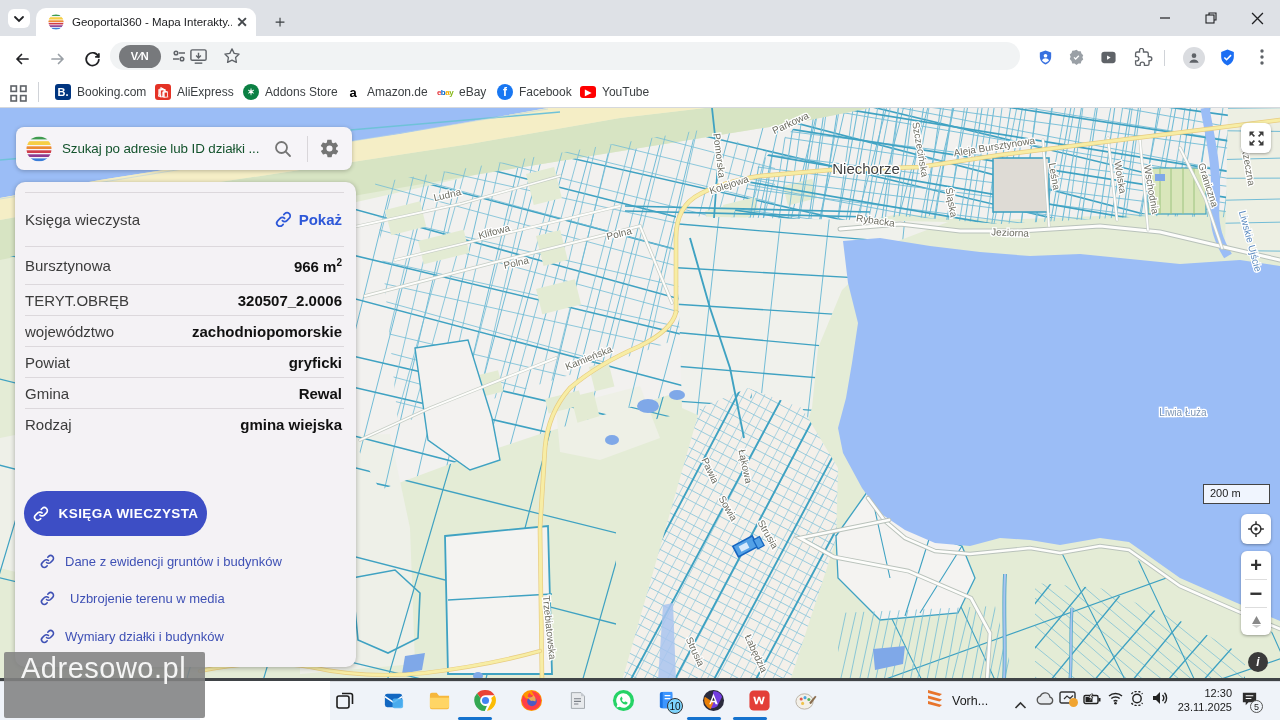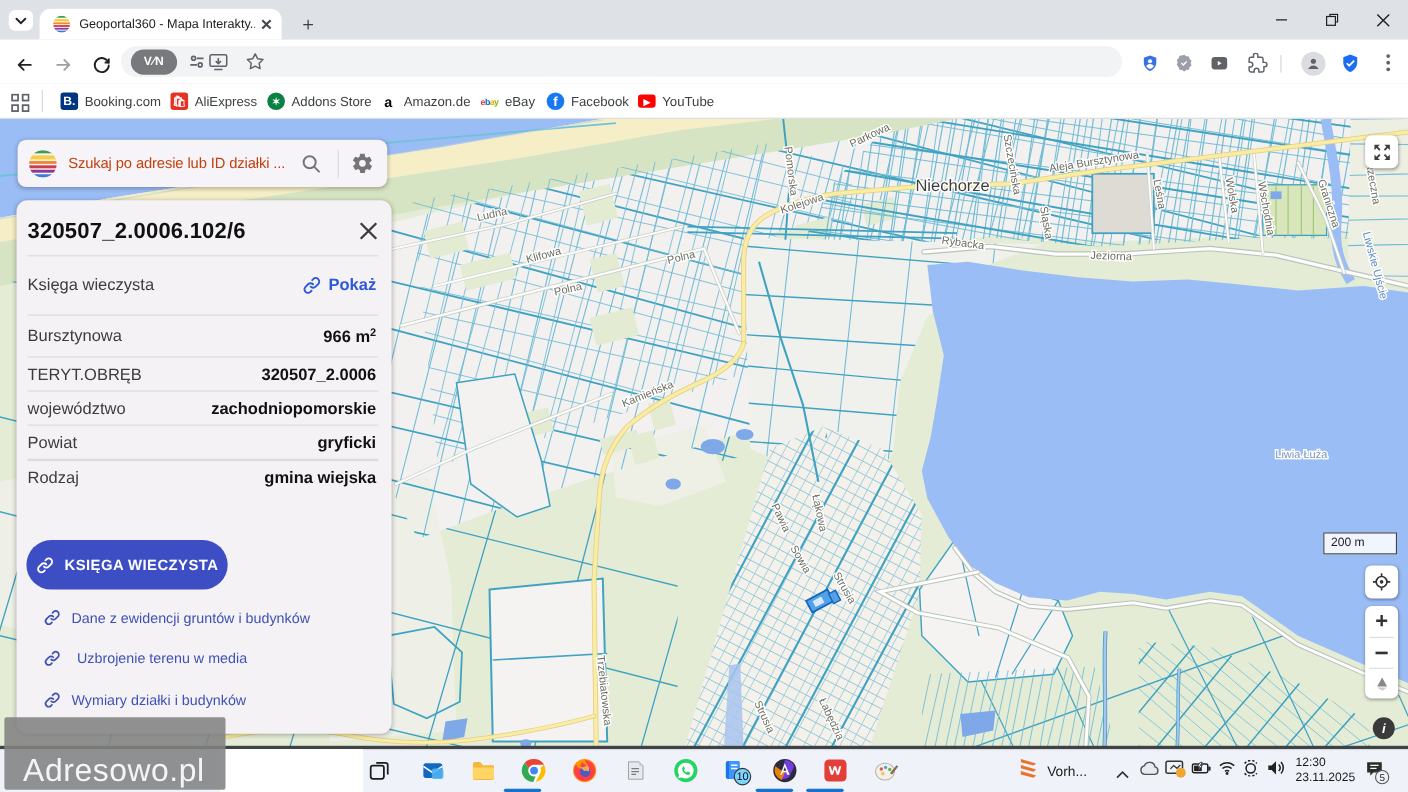--- a/index.html
+++ b/index.html
@@ -21,43 +21,43 @@
 
 #bkbar{position:absolute;left:0;top:76px;width:1280px;height:32px;background:#fff;border-bottom:1px solid #d5d8dc}
 .bk{position:absolute;top:83px;height:18px;display:flex;align-items:center;font-size:12px;color:#3c4043}
 .bk .ic{width:16px;height:16px;border-radius:3px;margin-right:6px;flex:none;display:flex;align-items:center;justify-content:center;color:#fff;font-size:10px;font-weight:bold}
 
 #content{position:absolute;left:0;top:108px;width:1280px;height:573px;overflow:hidden;background:#e4ecd6}
 #mapsvg{position:absolute;left:0;top:0}
 #darkline{position:absolute;left:0;top:570px;width:1280px;height:3px;background:#3f4346}
 
 #sbar{position:absolute;left:16px;top:19px;width:336px;height:43px;background:#f6f4f8;border-radius:8px;box-shadow:0 1px 4px rgba(0,0,0,.25);display:flex;align-items:center}
-#sbar .ph{font-size:13.4px;letter-spacing:-.1px;color:#c2410c;margin-left:10px;flex:1;white-space:nowrap;overflow:hidden}
+#sbar .ph{font-size:13.4px;letter-spacing:-.1px;color:#14532d;margin-left:10px;flex:1;white-space:nowrap;overflow:hidden}
 
 #panel{position:absolute;left:15px;top:74px;width:341px;height:485px;background:#f4f2f5;border-radius:10px;box-shadow:0 1px 5px rgba(0,0,0,.3);padding:0 12px 0 0}
 #panel .hd{display:flex;align-items:center;margin:16px 0 0 10px;height:24px}
 #panel .hd b{font-size:20px;color:#111;letter-spacing:.2px;flex:1}
 .prow{display:flex;align-items:center;justify-content:space-between;margin:0 2px 0 10px;height:30px}
 .prow .l{font-size:15px;color:#3c3c3c}
 .prow .r{font-size:15px;color:#111;font-weight:bold}
 .pdiv{height:1px;background:#dcd8dc;margin-left:10px}
 #kwbtn{position:absolute;left:9px;top:309px;width:183px;height:45px;background:#3d4ec5;border-radius:23px;color:#fff;font-size:13.5px;font-weight:bold;letter-spacing:.4px;display:flex;align-items:center;justify-content:center}
 .plink{position:absolute;left:24px;display:flex;align-items:center;color:#3f51b5;font-size:13px}
 
 .mctl{position:absolute;background:#fff;border-radius:6px;box-shadow:0 1px 3px rgba(0,0,0,.35);display:flex;align-items:center;justify-content:center}
 #scale{position:absolute;left:1203px;top:376px;width:67px;height:20px;background:rgba(255,255,255,.85);border:1.5px solid #444;font-size:11px;color:#222;padding:2px 0 0 6px}
 
-#wm{position:absolute;left:4px;top:652px;width:201px;height:66px;background:rgba(130,130,130,.88);border-radius:2px;z-index:60;display:flex;align-items:flex-end}
+#wm{position:absolute;left:4px;top:652px;width:201px;height:66px;background:rgba(130,130,130,.88);border-radius:2px;z-index:60;display:flex;align-items:flex-start}
 #wm span{color:#f5f5f5;font-size:29px;margin-left:17px;letter-spacing:.5px}
 
 #task{position:absolute;left:0;top:681px;width:1280px;height:39px;background:#eff3f9;border-top:1px solid #d8dce2}
 #tsearch{position:absolute;left:200px;top:681px;width:130px;height:39px;background:#fff}
 .tico{position:absolute;top:688px;width:25px;height:25px;display:flex;align-items:center;justify-content:center}
 .tund{position:absolute;top:717px;height:3px;width:34px;background:#1572ce;border-radius:2px}
-#clock{position:absolute;right:48px;top:686px;text-align:left;font-size:11px;color:#1a1a1a;line-height:14px}
+#clock{position:absolute;right:48px;top:686px;text-align:right;font-size:11px;color:#1a1a1a;line-height:14px}
 </style></head><body>
 <div id="stage">
 
   <div id="tabstrip">
     <div id="chev">
         <svg width="12" height="12" viewBox="0 0 12 12">
           <path d="M2 4l4 4 4-4" stroke="#202124" stroke-width="1.8" fill="none" stroke-linecap="round"></path>
         </svg>
       </div>
     <div id="tab">
@@ -449,26 +449,20 @@
       <svg width="20" height="20" viewBox="0 0 20 20" style="flex:none">
           <circle cx="8.5" cy="8.5" r="5.5" fill="none" stroke="#757575" stroke-width="1.8"></circle>
           <line x1="12.7" y1="12.7" x2="17" y2="17" stroke="#757575" stroke-width="1.8" stroke-linecap="round"></line>
         </svg>
       <div style="width:1px;height:26px;background:#d9d6da;margin:0 11px 0 14px"></div>
       <svg width="21" height="21" viewBox="0 0 24 24" style="margin-right:12px;flex:none">
           <path fill="#757575" d="M19.4 13c0-.3.1-.6.1-1s0-.7-.1-1l2.1-1.6c.2-.2.3-.5.1-.7l-2-3.4c-.1-.2-.4-.3-.6-.2l-2.5 1a7 7 0 0 0-1.7-1l-.4-2.6c0-.2-.2-.4-.5-.4h-4c-.2 0-.4.2-.5.4l-.4 2.6a7 7 0 0 0-1.7 1l-2.5-1c-.2-.1-.5 0-.6.2l-2 3.4c-.1.2-.1.5.1.7L4.6 11c0 .3-.1.6-.1 1s0 .7.1 1l-2.1 1.6c-.2.2-.3.5-.1.7l2 3.4c.1.2.4.3.6.2l2.5-1a7 7 0 0 0 1.7 1l.4 2.6c0 .2.2.4.5.4h4c.2 0 .4-.2.5-.4l.4-2.6a7 7 0 0 0 1.7-1l2.5 1c.2.1.5 0 .6-.2l2-3.4c.1-.2.1-.5-.1-.7L19.4 13zM12 15.5a3.5 3.5 0 1 1 0-7 3.5 3.5 0 0 1 0 7z"></path>
         </svg>
     </div>
     <div id="panel">
-      <div class="hd">
-          <b>320507_2.0006.102/6</b>
-          <svg width="18" height="18" viewBox="0 0 14 14">
-            <path d="M1.5 1.5l11 11M12.5 1.5l-11 11" stroke="#3c3c3c" stroke-width="1.6"></path>
-          </svg>
-        </div>
       <div class="pdiv" style="margin-top:10px"></div>
       <div class="prow" style="height:53px">
           <span class="l">Księga wieczysta</span>
           <span style="display:flex;align-items:center;color:#2e58d8;font-size:15px;font-weight:bold"><svg width="19" height="19" viewBox="0 0 24 24" style="margin-right:6px">
               <path d="M10.6 13.4a4 4 0 0 0 5.7 0l3-3a4 4 0 1 0-5.7-5.7l-1.2 1.2M13.4 10.6a4 4 0 0 0-5.7 0l-3 3a4 4 0 1 0 5.7 5.7l1.2-1.2" fill="none" stroke="#2e58d8" stroke-width="2.2" stroke-linecap="round"></path>
             </svg> Pokaż</span>
         </div>
       <div class="pdiv"></div>
       <div class="prow" style="height:37px">
           <span class="l">Bursztynowa</span>
@@ -483,20 +477,24 @@
       <div class="prow">
           <span class="l">województwo</span>
           <span class="r">zachodniopomorskie</span>
         </div>
       <div class="pdiv"></div>
       <div class="prow">
           <span class="l">Powiat</span>
           <span class="r">gryficki</span>
         </div>
       <div class="pdiv"></div>
+      <div class="prow">
+          <span class="l">Gmina</span>
+          <span class="r">Rewal</span>
+        </div>
       <div class="pdiv"></div>
       <div class="prow">
           <span class="l">Rodzaj</span>
           <span class="r">gmina wiejska</span>
         </div>
       <div id="kwbtn"><svg width="18" height="18" viewBox="0 0 24 24" style="margin-right:4px">
             <path d="M10.6 13.4a4 4 0 0 0 5.7 0l3-3a4 4 0 1 0-5.7-5.7l-1.2 1.2M13.4 10.6a4 4 0 0 0-5.7 0l-3 3a4 4 0 1 0 5.7 5.7l1.2-1.2" fill="none" stroke="#fff" stroke-width="2.2" stroke-linecap="round"></path>
           </svg>&nbsp;KSIĘGA WIECZYSTA</div>
       <div class="plink" style="top:371px">
           <svg width="17" height="17" viewBox="0 0 24 24" style="flex:none">

